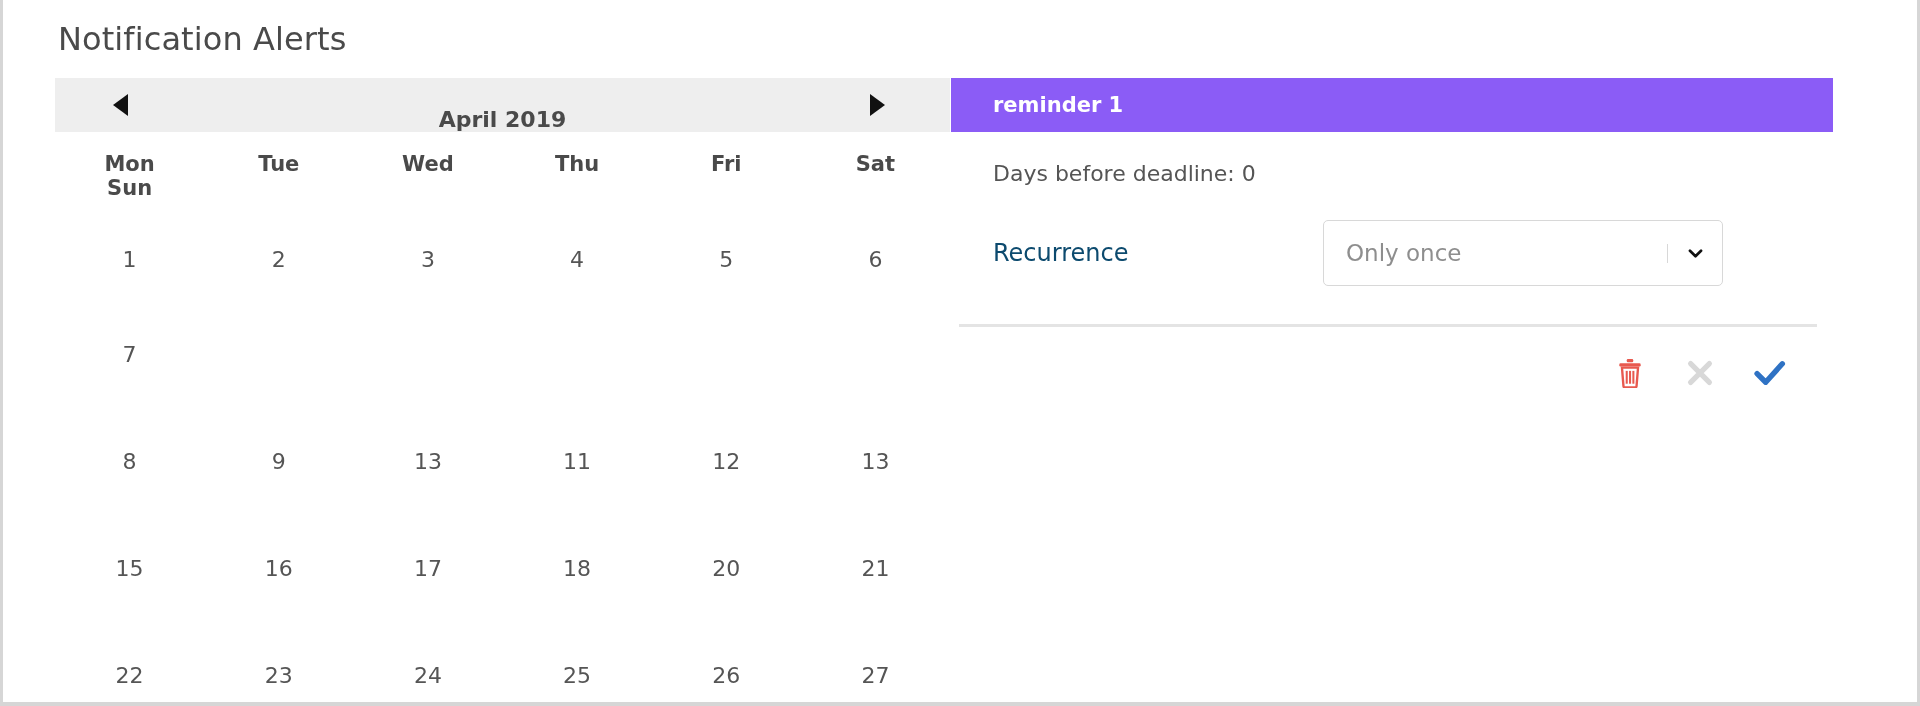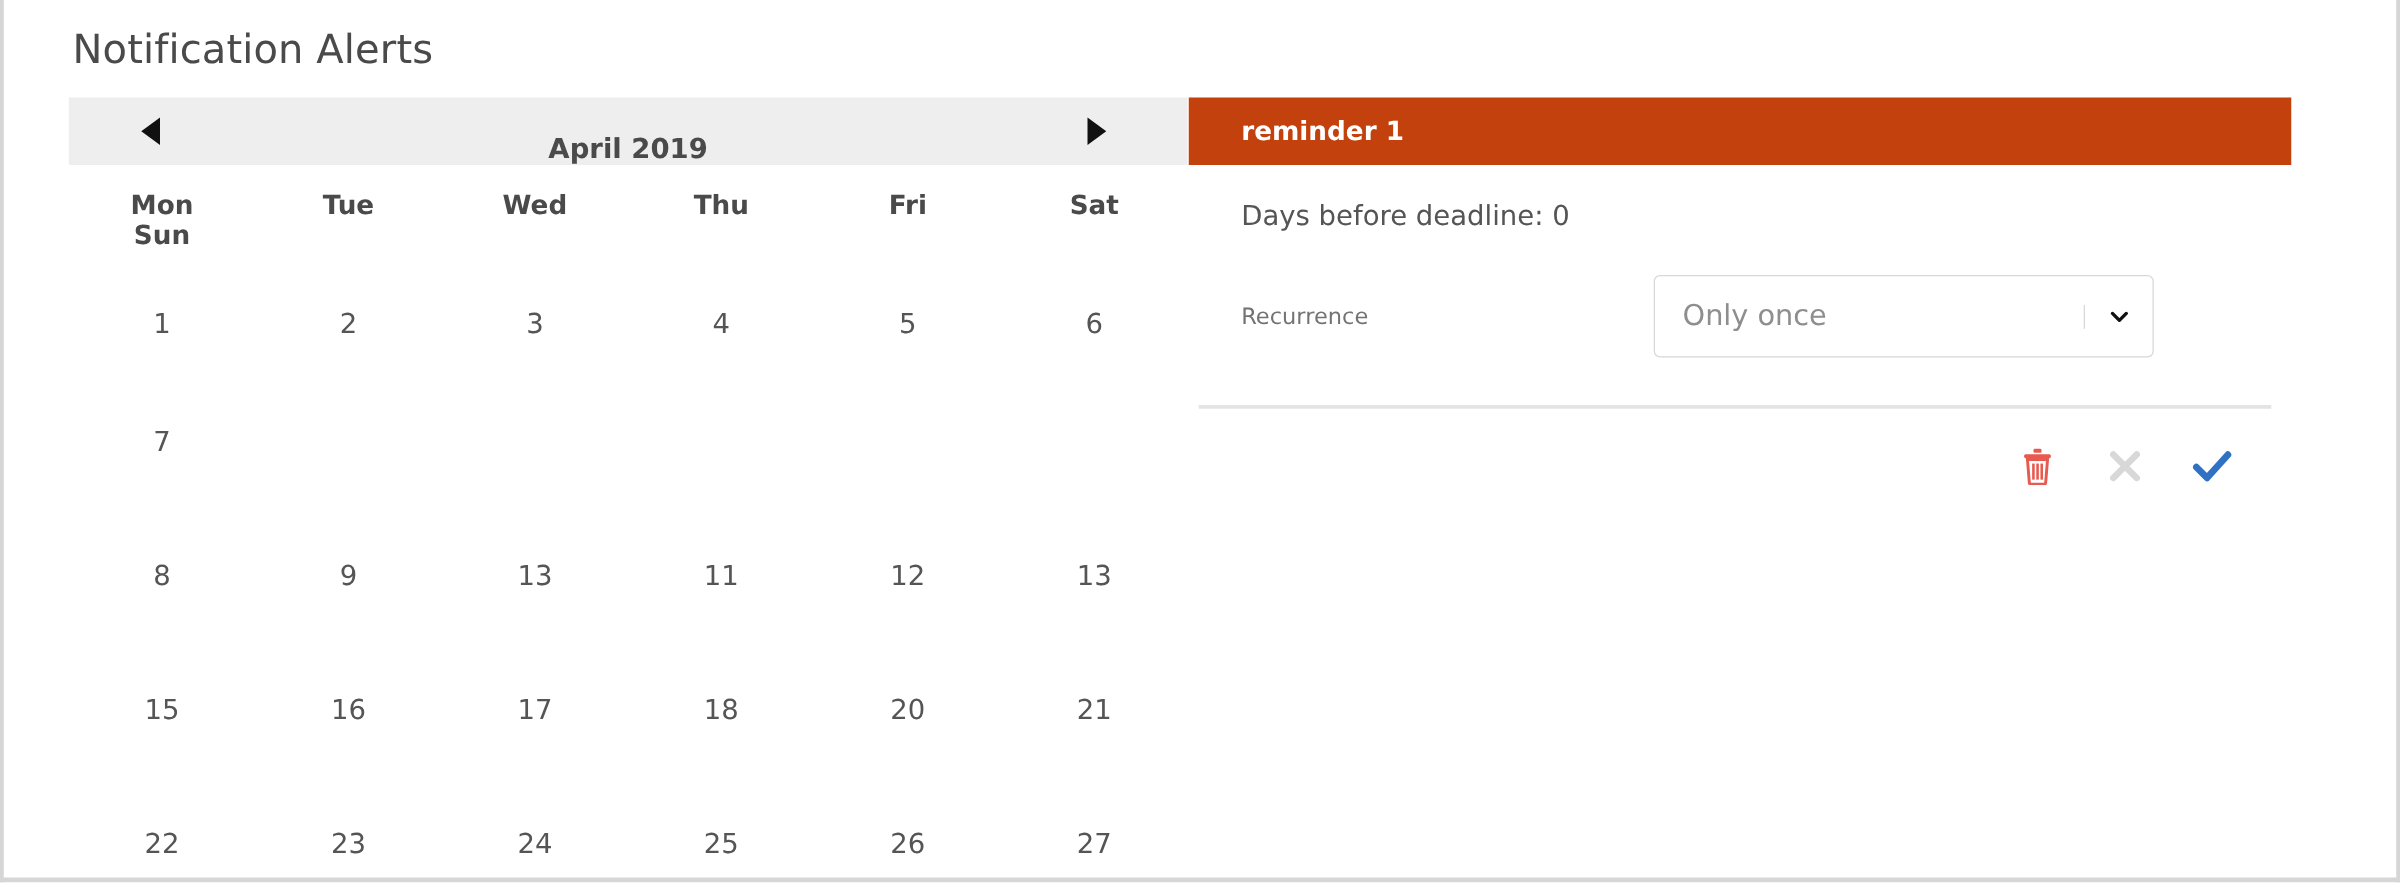--- a/index.html
+++ b/index.html
@@ -120,21 +120,21 @@
 
   
   .detail {
     position: absolute;
     left: 948px;
     top: 78px;
     width: 882px;
   }
   .detail-header {
     height: 54px;
-    background: #c2410c;
+    background: #8b5cf6;
     display: flex;
     align-items: center;
     padding-left: 42px;
   }
   .detail-header-title {
     color: #ffffff;
     font-size: 21px;
     font-weight: bold;
   }
   .detail-body {
@@ -144,22 +144,22 @@
     margin-top: 29px;
     font-size: 22px;
     color: #555555;
   }
   .recurrence-row {
     margin-top: 34px;
     display: flex;
     align-items: center;
   }
   .recurrence-label {
-    font-size: 18px;
-    color: #737373;
+    font-size: 24px;
+    color: #0c4a6e;
     width: 330px;
     flex: none;
   }
   .select-wrap {
     display: flex;
     align-items: center;
     height: 66px;
     width: 400px;
     border: 1px solid #d8d8d8;
     border-radius: 5px;

